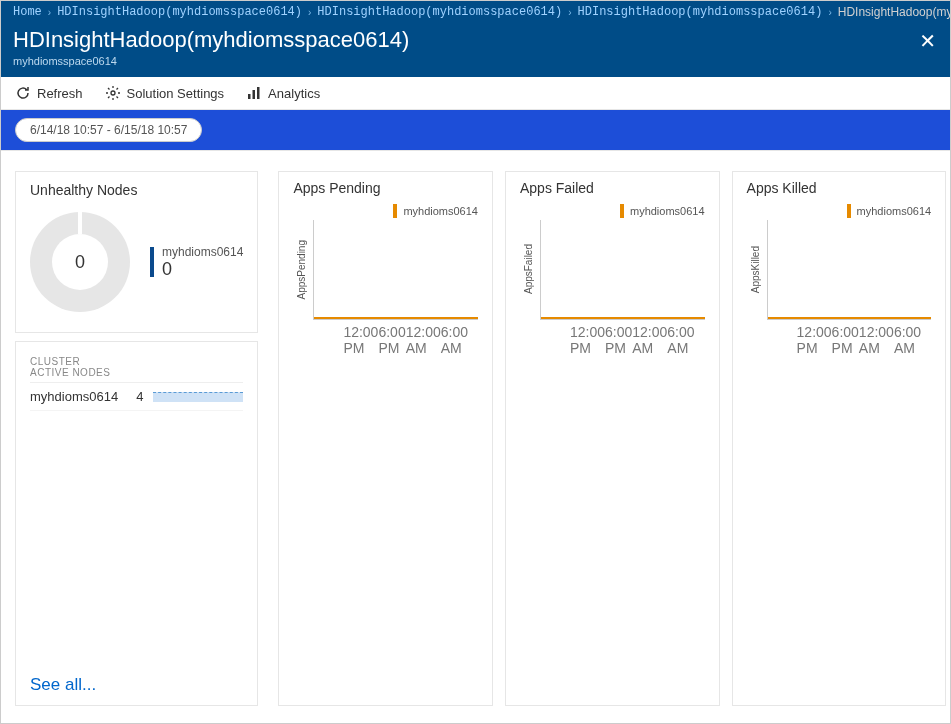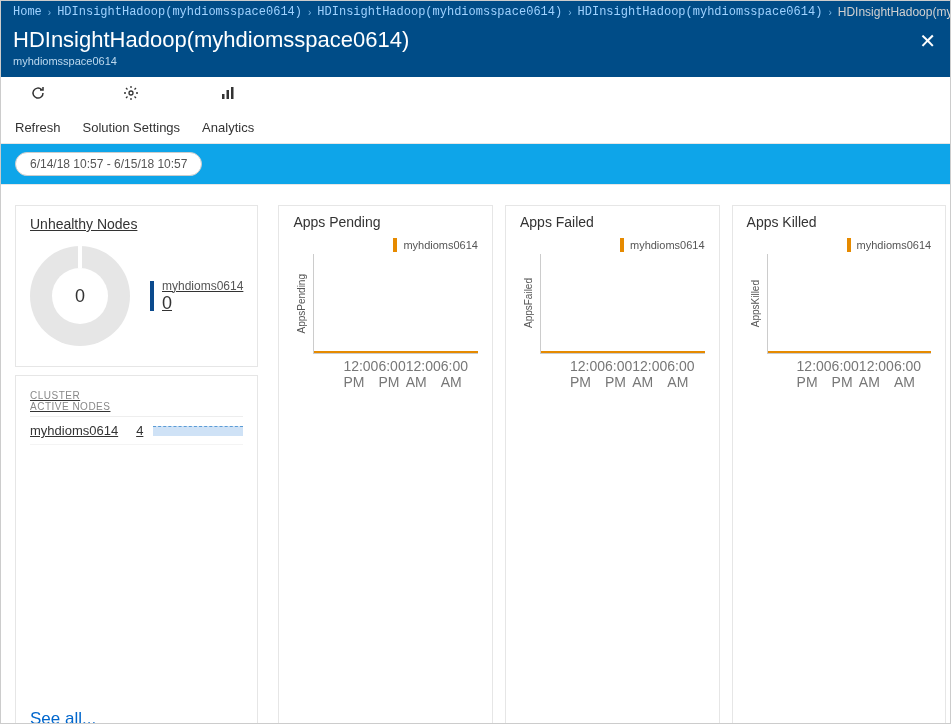--- a/index.html
+++ b/index.html
@@ -39,44 +39,44 @@
     position: absolute; right: 14px; top: 6px;
     color: #fff; font-size: 20px; cursor: pointer;
     font-weight: 300;
   }
   .toolbar {
     display: flex; align-items: center; gap: 22px;
     padding: 8px 14px;
     border-bottom: 1px solid #e6e6e6;
     background: #fff;
   }
-  .toolbar-item { display: flex; align-items: center; gap: 19px; cursor: pointer; font-size: 13px; color: #333; flex-direction: column; }
+  .toolbar-item { display: flex; align-items: center; gap: 6px; cursor: pointer; font-size: 13px; color: #333; }
   .toolbar-item svg { width: 16px; height: 16px; }
   .filterbar {
-    background: #0ea5e9;
+    background: #1d4ed8;
     padding: 8px 14px;
     border-bottom: 1px solid #e6e6e6;
   }
   .pill {
     display: inline-block;
     background: #fff;
     border: 1px solid #ccc;
     border-radius: 14px;
     padding: 4px 14px;
     font-size: 12px;
     color: #555;
   }
   .content {
     display: flex;
     gap: 20px;
     padding: 20px 14px 14px 14px;
     background: #fff;
     height: calc(724px - 155px);
   }
-  .col-left { width: 355px; display: flex; flex-direction: column; gap: 8px; text-decoration: underline; }
+  .col-left { width: 355px; display: flex; flex-direction: column; gap: 8px; }
   .col-right { flex: 1; display: flex; flex-direction: row; gap: 12px; }
 
   .card {
     border: 1px solid #e6e6e6;
     background: #fff;
     padding: 10px 14px;
   }
   .card-title { font-size: 14px; font-weight: 400; color: #333; margin-bottom: 8px; }
 
   .donut-wrap { display: flex; align-items: center; gap: 20px; padding: 6px 0 10px 0; }

